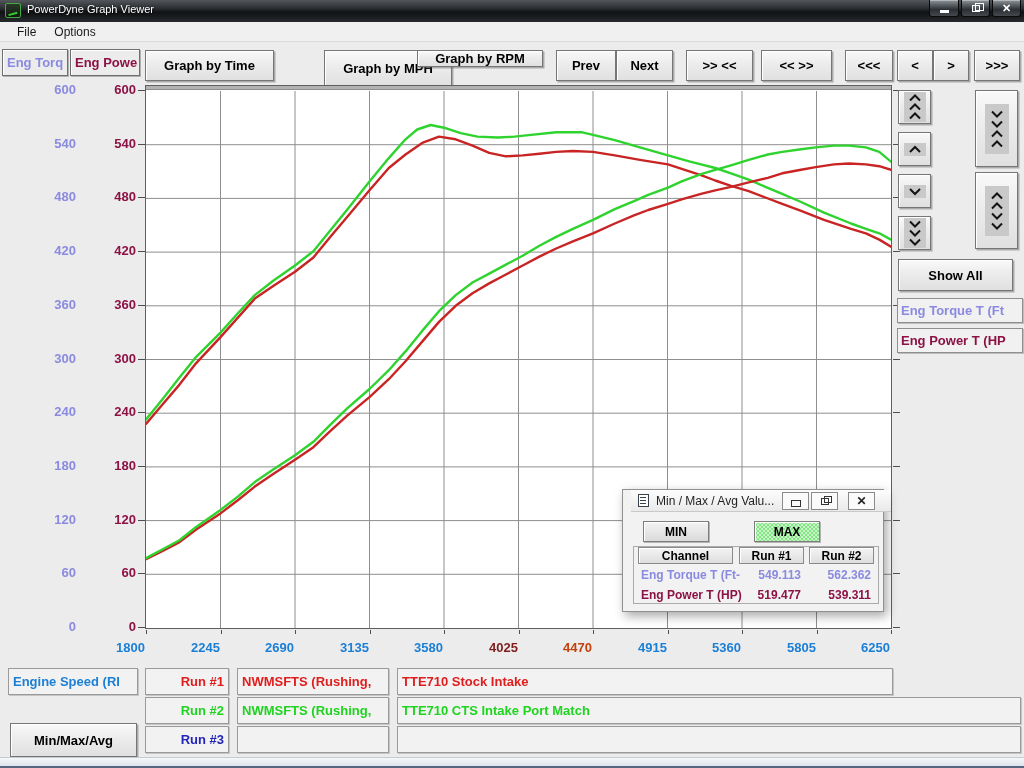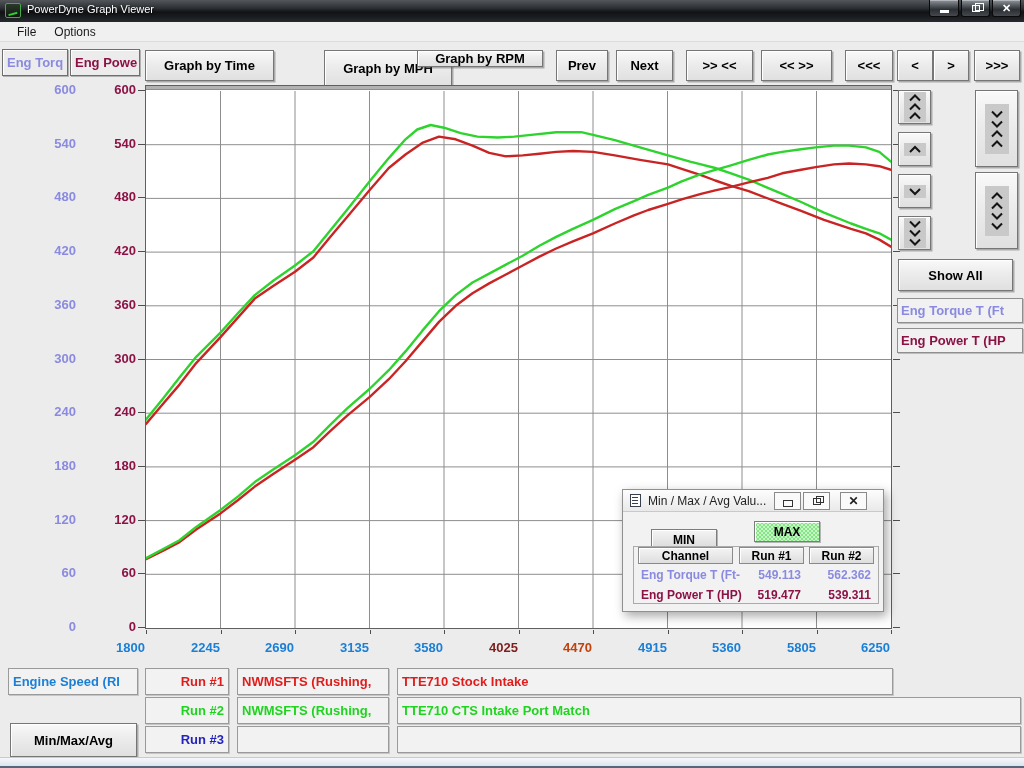--- a/index.html
+++ b/index.html
@@ -58,21 +58,21 @@
   .chev-patch { background:#c9c9c9; display:flex; flex-direction:column; align-items:center;
     justify-content:center; padding:2px 4px; gap:1px; }
 
   .channel-box { position:absolute; left:897px; width:126px; height:25px; border:1px solid #8f8f8f;
     background:#f1f1f1; font-weight:bold; font-size:13px; line-height:23px; padding-left:3px;
     overflow:hidden; white-space:nowrap; box-shadow:1px 1px 0 rgba(120,120,120,.4); }
 
   
   .minmax-win { position:absolute; left:622px; top:489px; width:262px; height:123px;
     background:#f2f2f2; border:1px solid #909090; box-shadow:3px 4px 10px rgba(0,0,0,.35); z-index:20; }
-  .mm-titlebar { position:absolute; left:0; top:0; width:100%; height:22px;
+  .mm-titlebar { position:absolute; left:8px; top:0; width:100%; height:22px;
     background:linear-gradient(180deg,#fdfdfd,#e9e9e9); border-bottom:1px solid #c9c9c9; }
   .mm-icon { position:absolute; left:7px; top:4px; width:11px; height:13px; background:#fff;
     border:1px solid #39414f; }
   .mm-icon::after { content:""; position:absolute; left:1px; top:2px; width:6px; height:1px;
     background:#39414f; box-shadow:0 3px 0 #39414f, 0 6px 0 #39414f; }
   .mm-title { position:absolute; left:25px; top:4px; font-size:12px; color:#1f1f1f; white-space:nowrap; }
   .mm-winbtn { position:absolute; top:2px; width:27px; height:18px; background:#fafafa;
     border:1px solid #8a8a8a; display:flex; align-items:center; justify-content:center; }
   .mm-glyph-min { width:10px; height:7px; border:1px solid #333; margin-top:4px; }
   .mm-glyph-restore { position:relative; width:8px; height:7px; border:1px solid #333; }
@@ -123,21 +123,21 @@
     <span class="menu-item">File</span>
     <span class="menu-item">Options</span>
   </div>
 
   <div class="axis-tab" style="left: 2px; width: 66px; color: rgb(138, 138, 224);">Eng Torq</div>
   <div class="axis-tab" style="left: 70px; width: 70px; color: rgb(140, 18, 69);">Eng Powe</div>
 
   <div class="btn" style="left:145px;top:50px;width:129px;height:31px;">Graph by Time</div>
   <div class="btn" style="left:282px;top:50px;width:128px;height:37px;margin-left:42px;">Graph by MPH</div>
   <div class="btn" style="left:417px;top:50px;width:126px;height:17px;">Graph by RPM</div>
-  <div class="btn" style="left:556px;top:50px;width:52px;height:31px;">Prev</div>
+  <div class="btn" style="left:556px;top:50px;width:60px;height:31px;">Prev</div>
   <div class="btn" style="left:616px;top:50px;width:57px;height:31px;">Next</div>
   <div class="btn" style="left:686px;top:50px;width:67px;height:31px;">&gt;&gt; &lt;&lt;</div>
   <div class="btn" style="left:761px;top:50px;width:71px;height:31px;">&lt;&lt; &gt;&gt;</div>
   <div class="btn" style="left:845px;top:50px;width:48px;height:31px;">&lt;&lt;&lt;</div>
   <div class="btn" style="left:897px;top:50px;width:36px;height:31px;">&lt;</div>
   <div class="btn" style="left:933px;top:50px;width:36px;height:31px;">&gt;</div>
   <div class="btn" style="left:974px;top:50px;width:46px;height:31px;">&gt;&gt;&gt;</div>
 
   <div id="torque-axis">
       <div class="y-label" style="left: 28px; top: 82px; color: rgb(138, 138, 224);">600</div>
@@ -327,21 +327,21 @@
       <div class="mm-winbtn" style="left:151px;">
           <span class="mm-glyph-min"></span>
         </div>
       <div class="mm-winbtn" style="left:180px;">
           <span class="mm-glyph-restore"></span>
         </div>
       <div class="mm-winbtn" style="left:217px;">
           <span class="mm-glyph-close">✕</span>
         </div>
     </div>
-    <div class="mm-toggle" style="left:28px;margin-top:8px;">MIN</div>
+    <div class="mm-toggle" style="left:20px;">MIN</div>
     <div class="mm-toggle mm-toggle-max" style="left:131px;">MAX</div>
     <div class="mm-frame"></div>
     <div class="mm-header" style="left:15px;width:95px;">Channel</div>
     <div class="mm-header" style="left:116px;width:65px;">Run #1</div>
     <div class="mm-header" style="left:186px;width:65px;">Run #2</div>
     <div class="mm-cell" style="left: 18px; top: 78px; width: 118px; overflow: hidden; color: rgb(138, 138, 224);">Eng Torque T (Ft-</div>
     <div class="mm-cell mm-val" style="left: 118px; top: 78px; width: 60px; color: rgb(138, 138, 224);">549.113</div>
     <div class="mm-cell mm-val" style="left: 188px; top: 78px; width: 60px; color: rgb(138, 138, 224);">562.362</div>
     <div class="mm-cell" style="left: 18px; top: 98px; width: 118px; overflow: hidden; color: rgb(140, 18, 69);">Eng Power T (HP)</div>
     <div class="mm-cell mm-val" style="left: 118px; top: 98px; width: 60px; color: rgb(140, 18, 69);">519.477</div>

